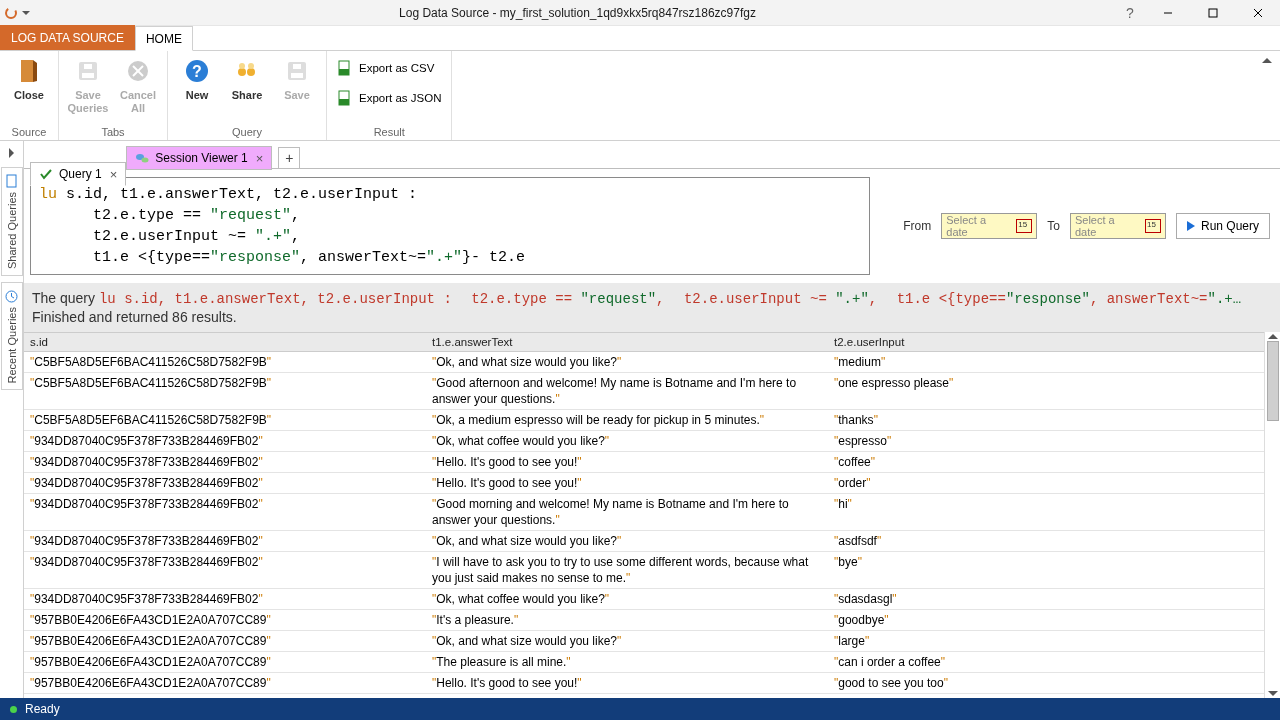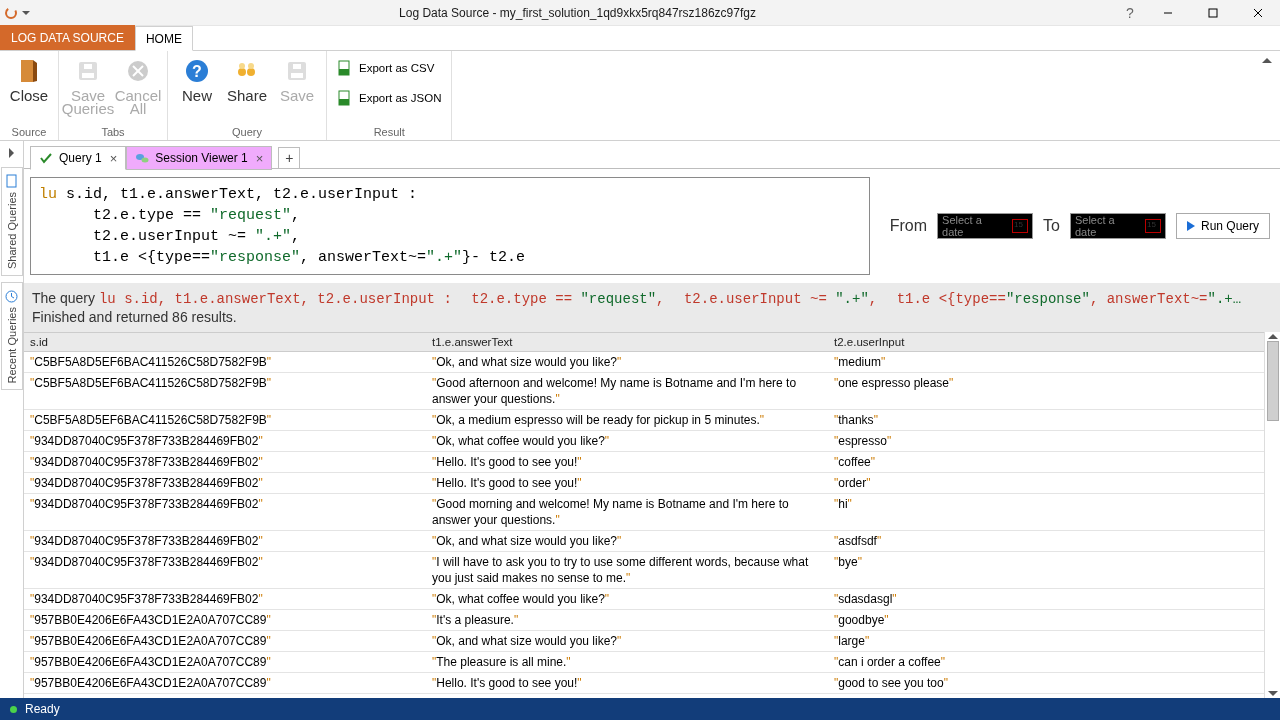--- a/index.html
+++ b/index.html
@@ -18,46 +18,46 @@
 .ribbon-tab.context { background:#d4692a; color:#fff; font-weight:500;}
 .ribbon-tab.active { background:#fff; border-color:#d0d0d0; border-bottom:1px solid #fff; position:relative; top:1px;}
 .ribbon-body { height:90px; background:#fff; border-bottom:1px solid #d0d0d0; display:flex; position:relative;}
 .ribbon-collapse { position:absolute; top:2px; right:6px; width:14px; height:14px; display:flex;align-items:center;justify-content:center;}
 .ribbon-collapse::before { content:""; width:0;height:0;border-left:5px solid transparent;border-right:5px solid transparent;border-bottom:5px solid #555;}
 .ribbon-group { display:flex; flex-direction:column; align-items:center; padding:2px 6px 0; border-right:1px solid #e0e0e0;}
 .ribbon-group .items { flex:1; display:flex; align-items:flex-start; gap:4px;}
 .ribbon-group .glabel { font-size:11px; color:#666; padding-bottom:2px;}
 .rbtn-big { width:46px; display:flex; flex-direction:column; align-items:center; padding-top:4px; gap:4px; cursor:default;}
 .rbtn-big .ico { width:28px; height:28px; display:flex;align-items:center;justify-content:center;}
-.rbtn-big .lbl { font-size:15px; color:#333; text-align:center; line-height:13px;}
+.rbtn-big .lbl { font-size:11px; color:#333; text-align:center; line-height:13px;font-weight:bold;}
 .rbtn-big.disabled .lbl { color:#aaa;}
 .row-btns { display:flex; flex-direction:column; gap:8px; padding-top:4px;}
 .rbtn-small { display:flex; align-items:center; gap:6px; height:22px; padding:0 4px; cursor:default; font-size:11.5px;}
 .rbtn-small .sico { width:16px;height:16px;display:flex;align-items:center;justify-content:center;}
 .body-area { display:flex; height: calc(720px - 26px - 25px - 90px - 22px); }
 .left-rail { width:24px; border-right:1px solid #d0d0d0; display:flex; flex-direction:column; align-items:center; padding-top:4px; gap:4px;}
 .rail-expand { width:16px;height:16px;display:flex;align-items:center;justify-content:center;}
 .rail-expand::before {content:"";width:0;height:0;border-top:5px solid transparent;border-bottom:5px solid transparent;border-left:5px solid #555;}
 .rail-tab { width:22px; border:1px solid #d0d0d0; padding:6px 0; display:flex; flex-direction:column; align-items:center; gap:4px; cursor:default; margin-top:2px;}
 .rail-tab .rico {width:14px;height:14px;display:flex;align-items:center;justify-content:center;}
 .rail-tab .rtxt { writing-mode: vertical-rl; transform: rotate(180deg); font-size:11px; color:#444;}
 .main-col { flex:1; display:flex; flex-direction:column; min-width:0;}
 .doc-tabs { height:28px; display:flex; align-items:flex-end; padding:6px 0 0 6px; gap:0;}
-.doc-tab { height:24px; display:flex; align-items:center; padding:0 8px; border:1px solid #bdbdbd; background:#fff; font-size:12px; gap:6px; cursor:default; border-bottom:1px solid #fff; position:relative; top:1px;}
+.doc-tab { height:24px; display:flex; align-items:center; padding:0 8px; border:1px solid #bdbdbd; background:#fff; font-size:12px; gap:6px; cursor:default; border-bottom:1px solid #fff; position:relative; top:17px;}
 .doc-tab.inactive { background:#f0abfc; border-bottom:1px solid #bdbdbd; top:1px;}
 .doc-tab .tico {width:14px;height:14px;display:flex;align-items:center;justify-content:center;}
 .doc-tab .xclose {font-size:13px;color:#555;padding-left:2px;}
 .add-tab { width:22px;height:22px;display:flex;align-items:center;justify-content:center;border:1px solid #bdbdbd;margin-left:6px;font-size:14px;color:#444;cursor:default;}
 .tab-strip-line{border-bottom:1px solid #bdbdbd; margin-top:-1px;}
 .query-row { display:flex; align-items:center; padding:8px 10px 8px 6px; gap:10px;}
 .code-box { flex:0 0 auto; width:840px; border:1px solid #8a8a8a; padding:6px 8px; font-family:"Consolas","Courier New",monospace; font-size:15px; line-height:21px; color:#000; white-space:pre; }
 .kw{color:#c08000;} .str{color:#106a2b;}
 .right-controls { flex:1; display:flex; align-items:center; justify-content:flex-end; gap:10px;}
-.dtlbl{font-size:16px;color:#333;}
-.date-pick{display:flex;align-items:center;border:1px solid #999;background:#000000;height:26px;padding:0 4px;gap:6px;width:96px;justify-content:space-between;}
+.dtlbl{font-size:12px;color:#333;}
+.date-pick{display:flex;align-items:center;border:1px solid #999;background:#fef9c3;height:26px;padding:0 4px;gap:6px;width:96px;justify-content:space-between;}
 .date-pick span{color:#888;font-size:11px;}
 .cal-ico{width:16px;height:14px;border:1px solid #b00;position:relative;}
 .cal-ico::before{content:"15";position:absolute;left:1px;top:0;font-size:8px;color:#333;}
 .run-btn{display:flex;align-items:center;gap:6px;border:1px solid #aaa;background:#fff;height:26px;padding:0 10px;font-size:12px;cursor:default;}
 .run-btn .play{width:0;height:0;border-top:5px solid transparent;border-bottom:5px solid transparent;border-left:8px solid #1a6dd6;}
 .msg-bar { background:#eaeaea; padding:6px 8px; font-size:14px; color:#333; line-height:18px; font-family:"Segoe UI",sans-serif; white-space:nowrap; overflow:hidden;}
 .msg-bar .qred{color:#c0392b; font-family:"Consolas","Courier New",monospace;}
 .msg-bar .qgreen{color:#106a2b; font-family:"Consolas","Courier New",monospace;}
 .results-wrap{display:flex; flex:1; min-height:0;}
 .results{flex:1; overflow:hidden; display:flex; flex-direction:column;}

